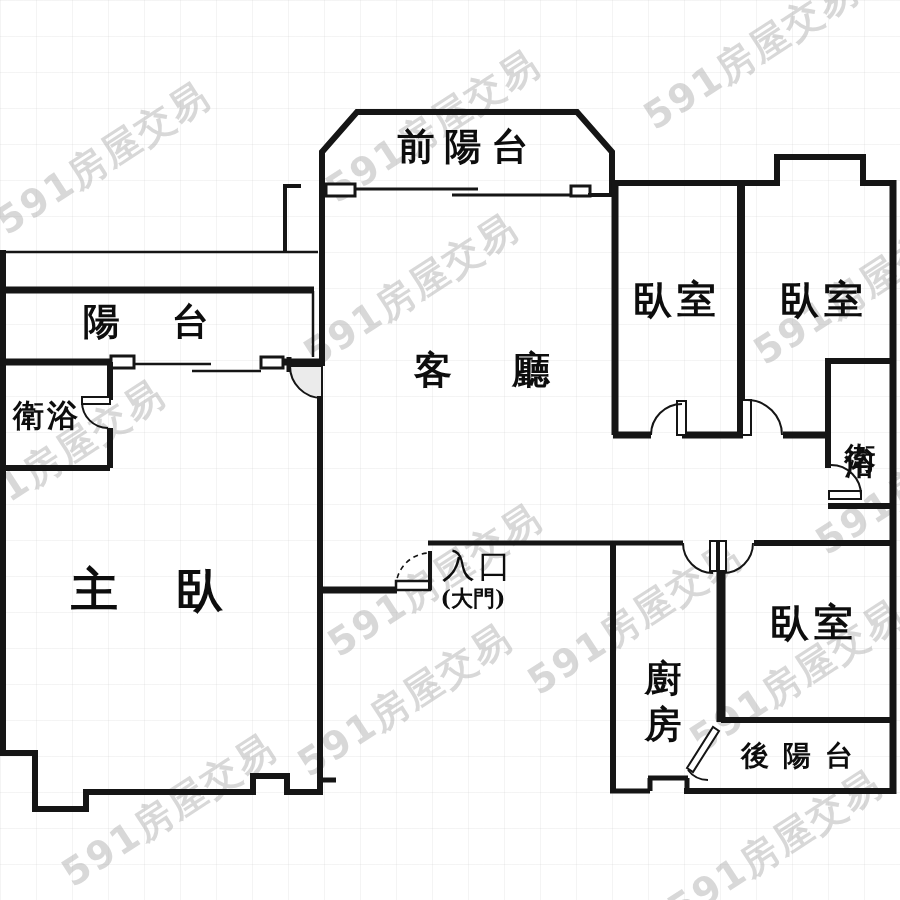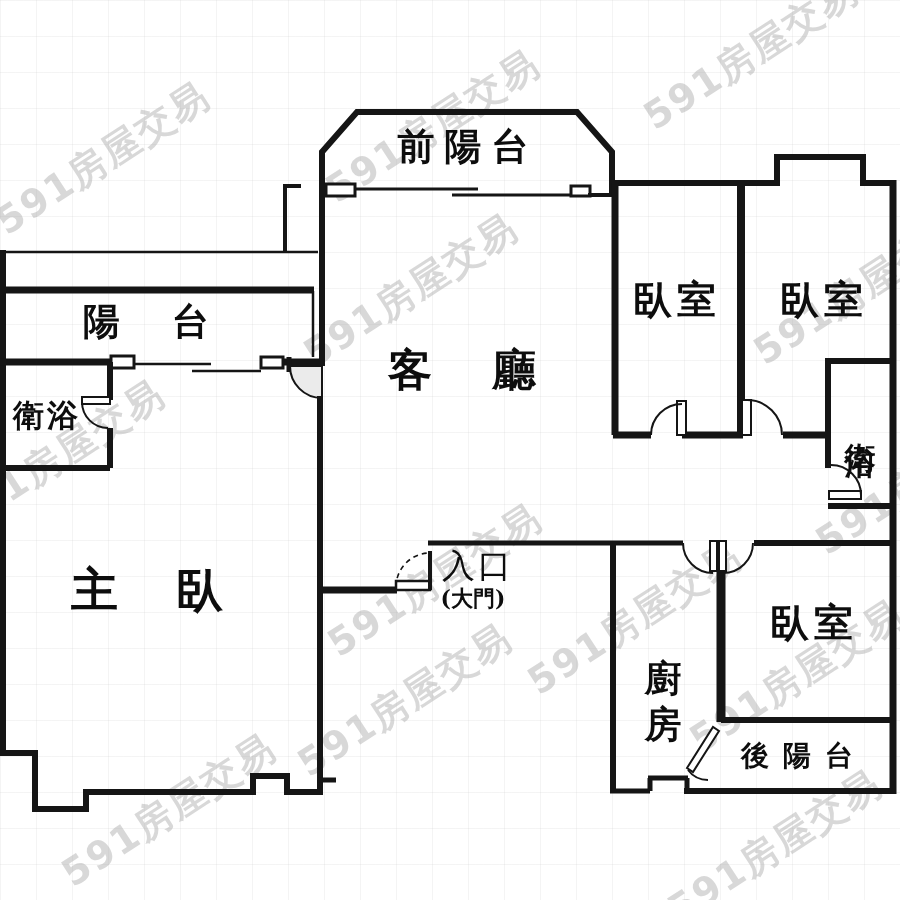--- a/index.html
+++ b/index.html
@@ -12,21 +12,21 @@
     font-family:"DejaVu Serif","Liberation Serif",serif;
   }
   svg.walls{position:absolute;left:0;top:0;z-index:2;}
   .lbl{
     position:absolute;z-index:3;color:#0d0d0d;font-weight:600;white-space:nowrap;
     transform:translate(-50%,-50%);line-height:1;
   }
   .v{writing-mode:vertical-rl;text-orientation:upright;}
   #lbl-front-balcony{left:468px;top:146px;font-size:37px;letter-spacing:10px;}
   #lbl-balcony{left:172px;top:321px;font-size:37px;letter-spacing:52px;}
-  #lbl-living{left:492px;top:370px;font-size:44px;letter-spacing:60px;}
+  #lbl-living{left:512px;top:370px;font-size:38px;letter-spacing:60px;}
   #lbl-bath-left{left:47px;top:415px;font-size:31px;letter-spacing:3px;}
   #lbl-master{left:176px;top:589px;font-size:47px;letter-spacing:58px;}
   #lbl-bed1{left:677px;top:299px;font-size:39px;letter-spacing:5px;}
   #lbl-bed2{left:824px;top:299px;font-size:39px;letter-spacing:5px;}
   #lbl-bath-right{left:860px;top:423px;font-size:31px;letter-spacing:5px;}
   #lbl-kitchen{left:663px;top:673px;font-size:37px;letter-spacing:46px;}
   #lbl-bed3{left:814px;top:622px;font-size:39px;letter-spacing:5px;}
   #lbl-rear-balcony{left:804px;top:756px;font-size:28px;letter-spacing:14px;}
   #lbl-entry1{left:478px;top:565px;font-size:33px;letter-spacing:3px;font-weight:400;}
   #lbl-entry2{left:473px;top:598px;font-size:22px;letter-spacing:0;font-weight:700;}

